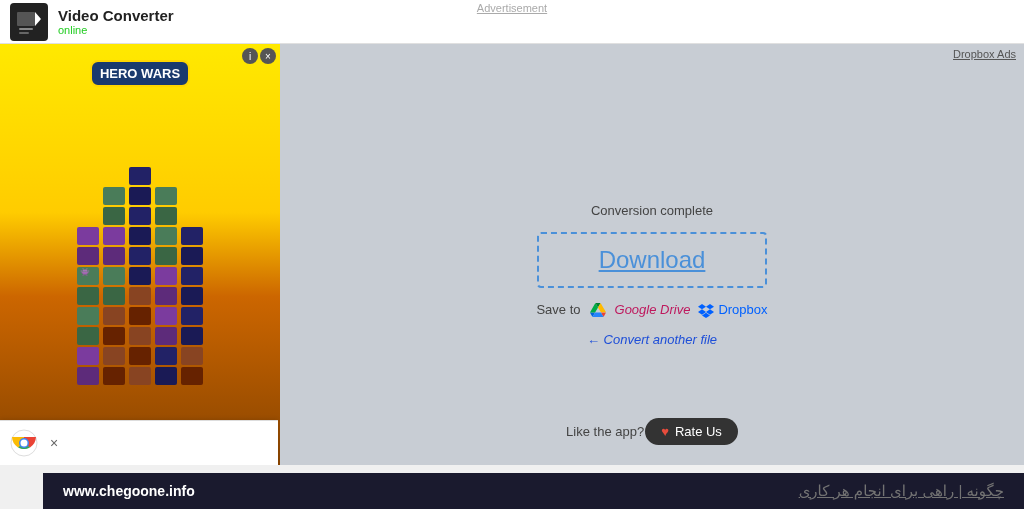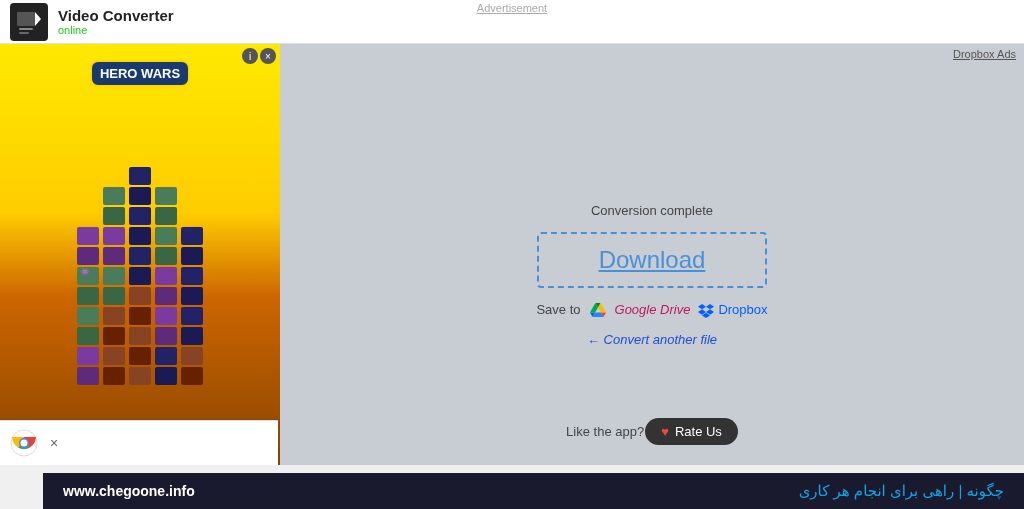--- a/index.html
+++ b/index.html
@@ -326,23 +326,24 @@
       padding: 0 20px;
       margin-left: 43px;
     }
     .bottom-url {
       font-size: 14px;
       color: #fff;
       font-weight: bold;
     }
     .bottom-tagline {
       font-size: 15px;
-      color: #0ea5e9;
+      color: #737373;
       font-family: 'Tahoma', Arial, sans-serif;
       direction: rtl;
+      text-decoration: underline;
     }
   </style>
 </head>
 <body>
 
 <div class="header">
   <div class="app-icon">
     <svg viewBox="0 0 28 28" fill="none" xmlns="http://www.w3.org/2000/svg">
       <rect width="28" height="28" fill="#222" rx="3"></rect>
       <rect x="2" y="4" width="18" height="14" rx="1" fill="#555"></rect>

